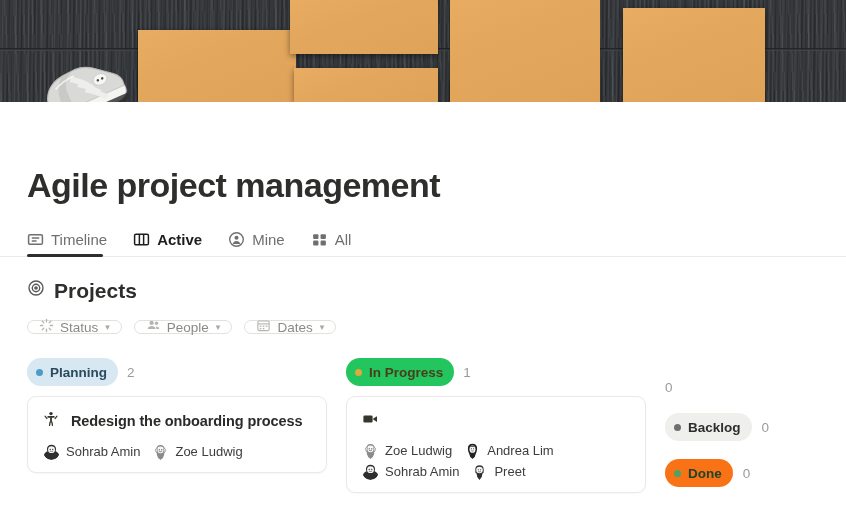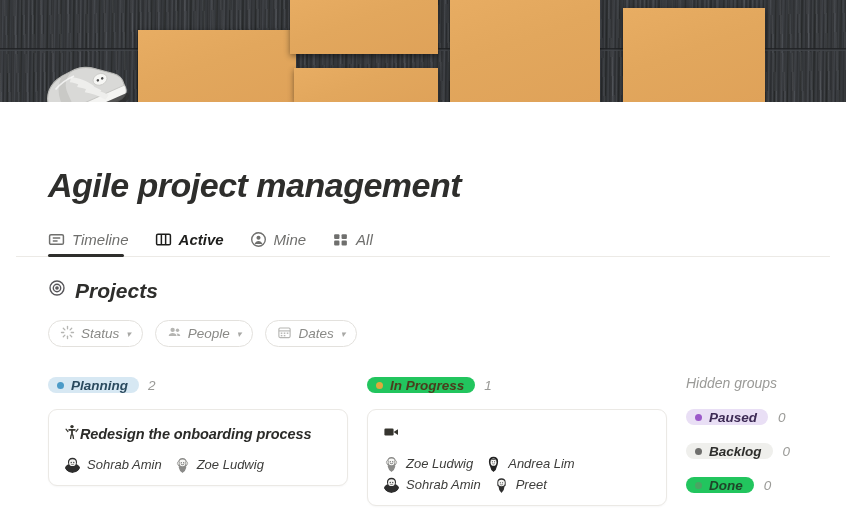--- a/index.html
+++ b/index.html
@@ -49,21 +49,21 @@
   .p1 { left: 138px; top: 30px;  width: 158px; height: 72px; }
   .p2 { left: 290px; top: -6px;  width: 148px; height: 60px; }
   .p3 { left: 294px; top: 68px;  width: 144px; height: 34px; }
   .p4 { left: 450px; top: -8px;  width: 150px; height: 110px; }
   .p5 { left: 623px; top: 8px;   width: 142px; height: 94px; }
 
   
   .shoe { position:absolute; left: 34px; top: 40px; width: 96px; height: 92px; z-index: 5; }
 
   
-  .page { padding: 0 48px; font-style: italic; }
+  .page { padding: 0 27px; }
   .title {
     font-size: 34px; font-weight: 700; letter-spacing: -.5px;
     color: #2e2e2c; margin-top: 64px;
   }
 
   
   .tabs {
     display: flex; align-items: flex-end; gap: 26px;
     margin-top: 26px; position: relative;
   }
@@ -87,47 +87,47 @@
   
   .section-head {
     display: flex; gap: 9px; margin-top: 22px;
   }
   .section-title { font-size: 21px; font-weight: 700; color: #2e2e2c; }
 
   
   .chips { display: flex; gap: 12px; margin-top: 17px; }
   .chip {
     display: flex; align-items: center; gap: 6px;
-    height: 27px; padding: 0 11px;
+    height: 14px; padding: 0 11px;
     border: 1px solid #e3e1dd; border-radius: 999px;
     font-size: 13.5px; color: #8a8a87; background: #fff;
     cursor: pointer; white-space: nowrap;
   }
   .chev { font-size: 9px; color: #a8a8a5; margin-left: 1px; }
 
   
   .board { display: flex; gap: 19px; margin-top: 27px; }
   .col { width: 300px; flex: 0 0 300px; }
   .col-head { display: flex; align-items: center; gap: 9px; height: 22px; }
   .pill {
     display: inline-flex; align-items: center; gap: 7px;
-    height: 16px; padding: 0 11px 0 9px;
+    height: 28px; padding: 0 11px 0 9px;
     border-radius: 999px; font-size: 13.5px; font-weight: 600;
   }
   .dot { width: 7px; height: 7px; border-radius: 50%; flex: 0 0 7px; }
   .count { font-size: 13.5px; color: #9a9a97; }
 
   .card {
     margin-top: 13px;
     border: 1px solid #ebe9e5; border-radius: 9px;
     background: #fff; padding: 13px 15px 12px;
     box-shadow: 0 1px 2px rgba(0,0,0,.035);
     cursor: pointer;
   }
-  .card-title-row { display: flex; align-items: flex-start; text-align: right; }
+  .card-title-row { display: flex; gap: 12px; align-items: flex-start; text-align: right; }
   .card-icon { flex: 0 0 16px; margin-top: 1px; color: #36352f; }
   .card-title {
     font-size: 14.5px; font-weight: 600; color: #2b2b29;
     line-height: 1.55; letter-spacing: -.1px;
   }
   .assignees { display: flex; flex-wrap: wrap; gap: 4px 12px; margin-top: 11px; }
   .assignee { display: flex; align-items: center; gap: 6px; }
   .assignee-name { font-size: 13px; color: #3d3d3b; white-space: nowrap; }
   .avatar { width: 17px; height: 17px; border-radius: 50%; flex:0 0 17px; overflow: hidden; }
 
@@ -418,40 +418,35 @@
                 <path d="M8.8 10.1c.8.5 1.6.5 2.4 0" stroke="#2e2e2e" stroke-width=".65" fill="none" stroke-linecap="round"></path>
               </svg>
             </span>
             <span class="assignee-name">Preet</span>
           </div>
         </div>
       </div>
     </div>
 
     <div class="hidden-groups">
-      <div class="hidden-title">Hidden groups</div>
 
       <div class="hidden-row">
-        <span class="pill" id="hpill-0" style="background: rgb(233, 223, 245); color: rgb(61, 42, 85);">
-          <span class="dot" id="hdot-0" style="background: rgb(155, 89, 201);"></span>
-          <span>Paused</span>
-        </span>
         <span class="count">0</span>
       </div>
 
       <div class="hidden-row">
         <span class="pill" id="hpill-1" style="background: rgb(239, 239, 236); color: rgb(46, 46, 44); align-items: center;">
           <span class="dot" id="hdot-1" style="background: rgb(111, 111, 109);"></span>
           <span>Backlog</span>
         </span>
         <span class="count">0</span>
       </div>
 
       <div class="hidden-row">
-        <span class="pill" id="hpill-2" style="background: #22c55e; color: rgb(31, 68, 41);">
+        <span class="pill" id="hpill-2" style="background: #f97316; color: rgb(31, 68, 41);">
           <span class="dot" id="hdot-2" style="background: rgb(75, 164, 99);"></span>
           <span>Done</span>
         </span>
         <span class="count">0</span>
       </div>
     </div>
 
   </div>
 </div>
 

